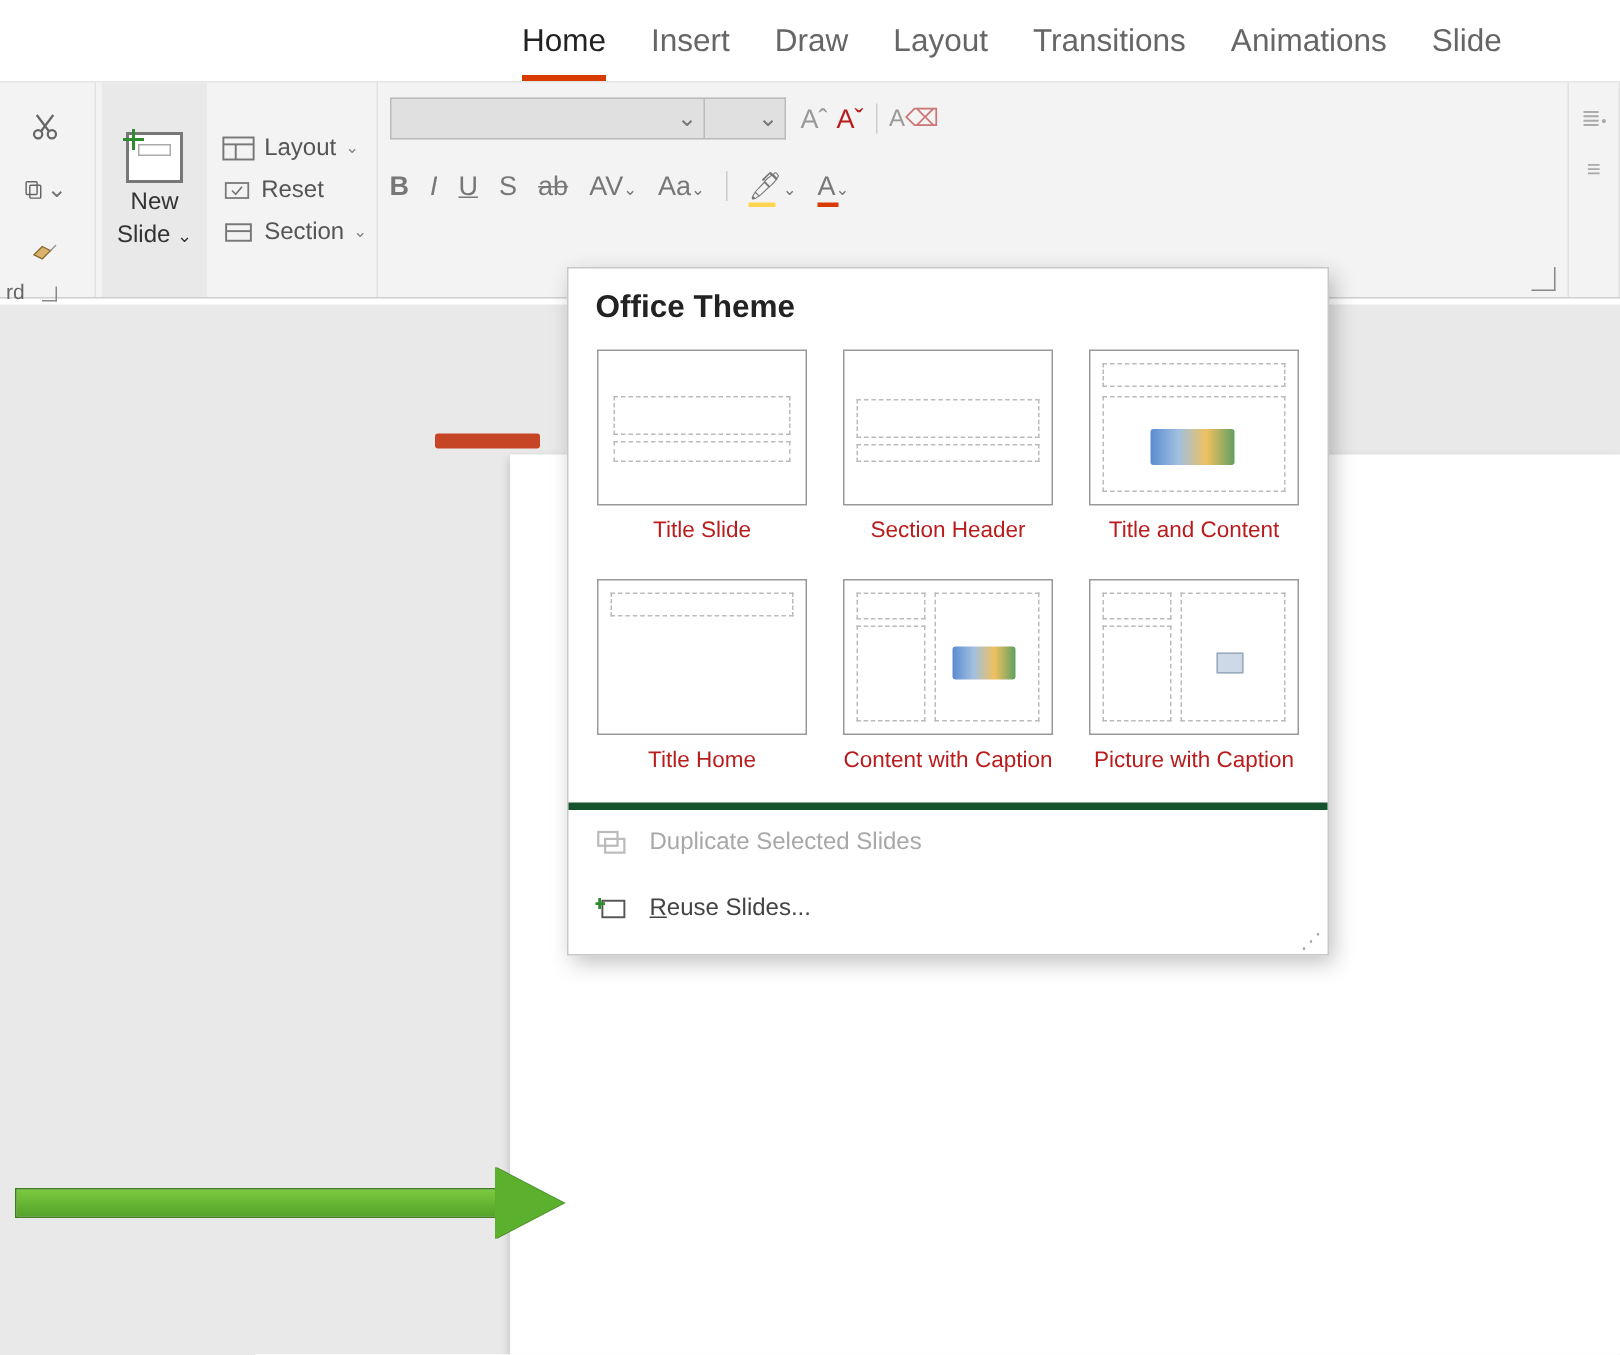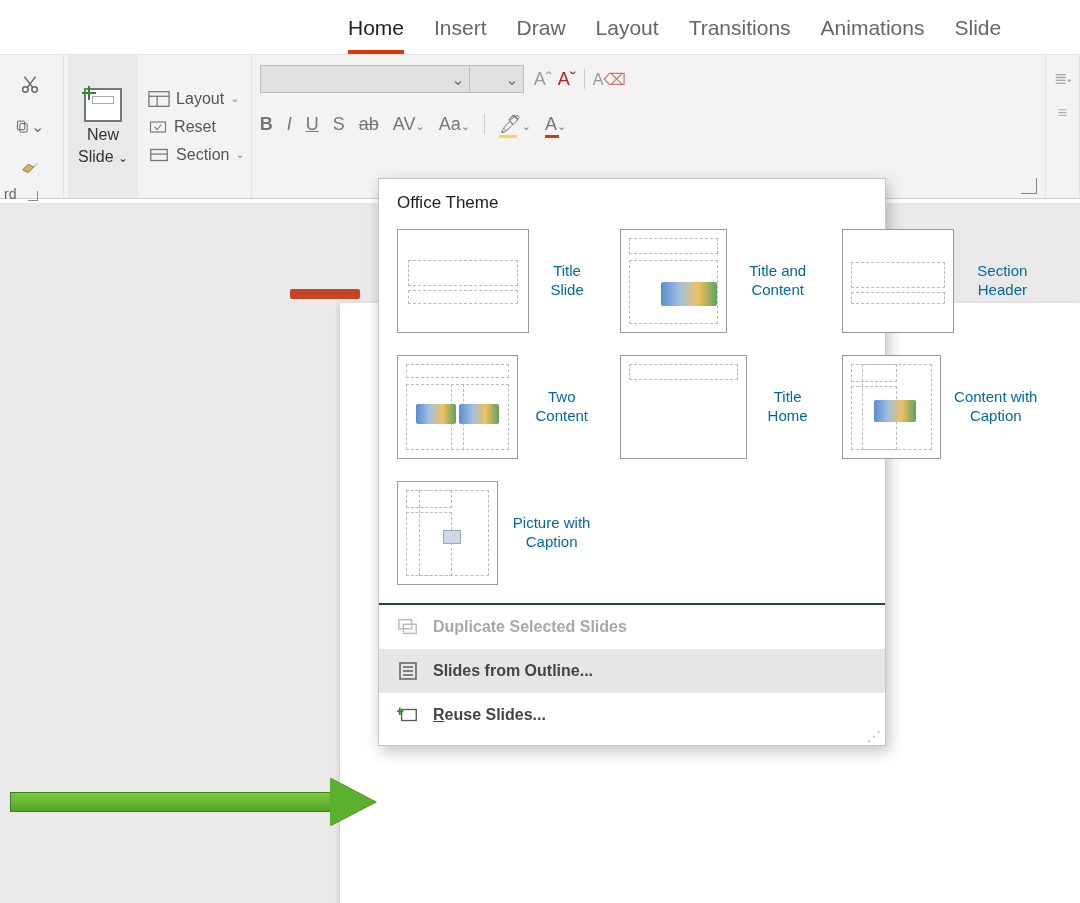--- a/index.html
+++ b/index.html
@@ -116,43 +116,43 @@
   .dropdown {
     position:absolute;
     left:378px; top:178px;
     width:508px;
     background:#fff;
     border:1px solid #c8c8c8;
     box-shadow:3px 5px 14px rgba(0,0,0,.25);
     z-index:10;
     padding-bottom:8px;
   }
-  .dd-title { font-weight:400; font-size:17px; padding:14px 18px 6px; color:#222;}
+  .dd-title { font-weight:700; font-size:21px; padding:14px 18px 6px; color:#222;}
   .layout-grid {
     display:grid;
     grid-template-columns: repeat(3, 1fr);
     gap:22px 22px;
     padding: 10px 18px 14px;
   }
   .layout-item {
-    display:flex; align-items:center; gap:8px;
+    display:flex; flex-direction:column; align-items:center; gap:8px;
     cursor:pointer;
-    font-size:15px; color:#0369a1; text-align:center; line-height:1.25;
+    font-size:15px; color:#b91c1c; text-align:center; line-height:1.25;
   }
   .thumb {
     width:140px; height:104px;
     border:1px solid #999;
     background:#fff;
     position:relative;
     padding:6px;
   }
   .ph { position:absolute; border:1px dashed #bbb; }
   .chip { position:absolute; background:linear-gradient(90deg,#5b8bd0,#a0c0e0,#f0c060,#60a060); border-radius:2px; }
 
-  .dd-actions { border-top:2px solid #14532d; margin-top:4px;font-weight:bold;}
+  .dd-actions { border-top:5px solid #14532d; margin-top:4px;}
   .dd-row {
     display:flex; align-items:center; gap:14px;
     padding:12px 18px;
     font-size:16px; color:#444; cursor:pointer;
   }
   .dd-row.disabled { color:#a8a8a8; cursor:default; }
   .dd-row.hover { background:#e6e6e6; }
   .dd-ico { width:22px; height:20px; flex-shrink:0; display:flex; align-items:center; justify-content:center; }
   .resize-grip {
     position:absolute; right:6px; bottom:4px;
@@ -304,45 +304,35 @@
     <div class="layout-item">
       <div class="thumb">
         <div class="ph" style="left:10px;right:10px;top:30px;height:26px"></div>
         <div class="ph" style="left:10px;right:10px;top:60px;height:14px"></div>
       </div>
       <span>Title Slide</span>
     </div>
 
     <div class="layout-item">
       <div class="thumb">
+        <div class="ph" style="left:8px;right:8px;top:32px;height:26px"></div>
+        <div class="ph" style="left:8px;right:8px;top:62px;height:12px"></div>
+      </div>
+      <span>Section Header</span>
+    </div>
+
+    <div class="layout-item">
+      <div class="thumb">
         <div class="ph" style="left:8px;right:8px;top:8px;height:16px"></div>
         <div class="ph" style="left:8px;right:8px;top:30px;bottom:8px"></div>
         <div class="chip" style="left:40px;top:52px;width:56px;height:24px"></div>
       </div>
       <span>Title and Content</span>
     </div>
 
-    <div class="layout-item">
-      <div class="thumb">
-        <div class="ph" style="left:8px;right:8px;top:32px;height:26px"></div>
-        <div class="ph" style="left:8px;right:8px;top:62px;height:12px"></div>
-      </div>
-      <span>Section Header</span>
-    </div>
-
-    <div class="layout-item">
-      <div class="thumb">
-        <div class="ph" style="left:8px;right:8px;top:8px;height:14px"></div>
-        <div class="ph" style="left:8px;width:58px;top:28px;bottom:8px"></div>
-        <div class="ph" style="right:8px;width:58px;top:28px;bottom:8px"></div>
-        <div class="chip" style="left:18px;top:48px;width:40px;height:20px"></div>
-        <div class="chip" style="right:18px;top:48px;width:40px;height:20px"></div>
-      </div>
-      <span>Two Content</span>
-    </div>
 
 
     <div class="layout-item">
       <div class="thumb">
         <div class="ph" style="left:8px;right:8px;top:8px;height:16px"></div>
       </div>
       <span>Title Home</span>
     </div>
 
 
@@ -370,31 +360,20 @@
   <div class="dd-actions">
     <div class="dd-row disabled">
       <span class="dd-ico">
         <svg width="22" height="20" viewBox="0 0 24 20" fill="none" stroke="#bbb" stroke-width="1.6">
           <rect x="2" y="2" width="14" height="10"></rect>
             <rect x="7" y="7" width="14" height="10"></rect>
         </svg>
       </span>
       <span>Duplicate Selected Slides</span>
     </div>
-    <div class="dd-row hover">
-      <span class="dd-ico">
-        <svg width="20" height="20" viewBox="0 0 20 20" fill="none" stroke="#555" stroke-width="1.4">
-          <rect x="2" y="2" width="16" height="16"></rect>
-          <line x1="5" y1="6" x2="15" y2="6"></line>
-            <line x1="5" y1="10" x2="15" y2="10"></line>
-            <line x1="5" y1="14" x2="15" y2="14"></line>
-        </svg>
-      </span>
-      <span>Slides from Outline...</span>
-    </div>
     <div class="dd-row">
       <span class="dd-ico">
         <svg width="22" height="20" viewBox="0 0 24 20" fill="none" stroke="#555" stroke-width="1.4">
           <rect x="5" y="4" width="16" height="12"></rect>
           <line x1="3" y1="2" x2="3" y2="10" stroke="#2e8b2e" stroke-width="2"></line>
           <line x1="-1" y1="6" x2="7" y2="6" stroke="#2e8b2e" stroke-width="2"></line>
         </svg>
       </span>
       <span><span class="underline-mnemonic">R</span><span>euse Slides...</span></span>
     </div>

